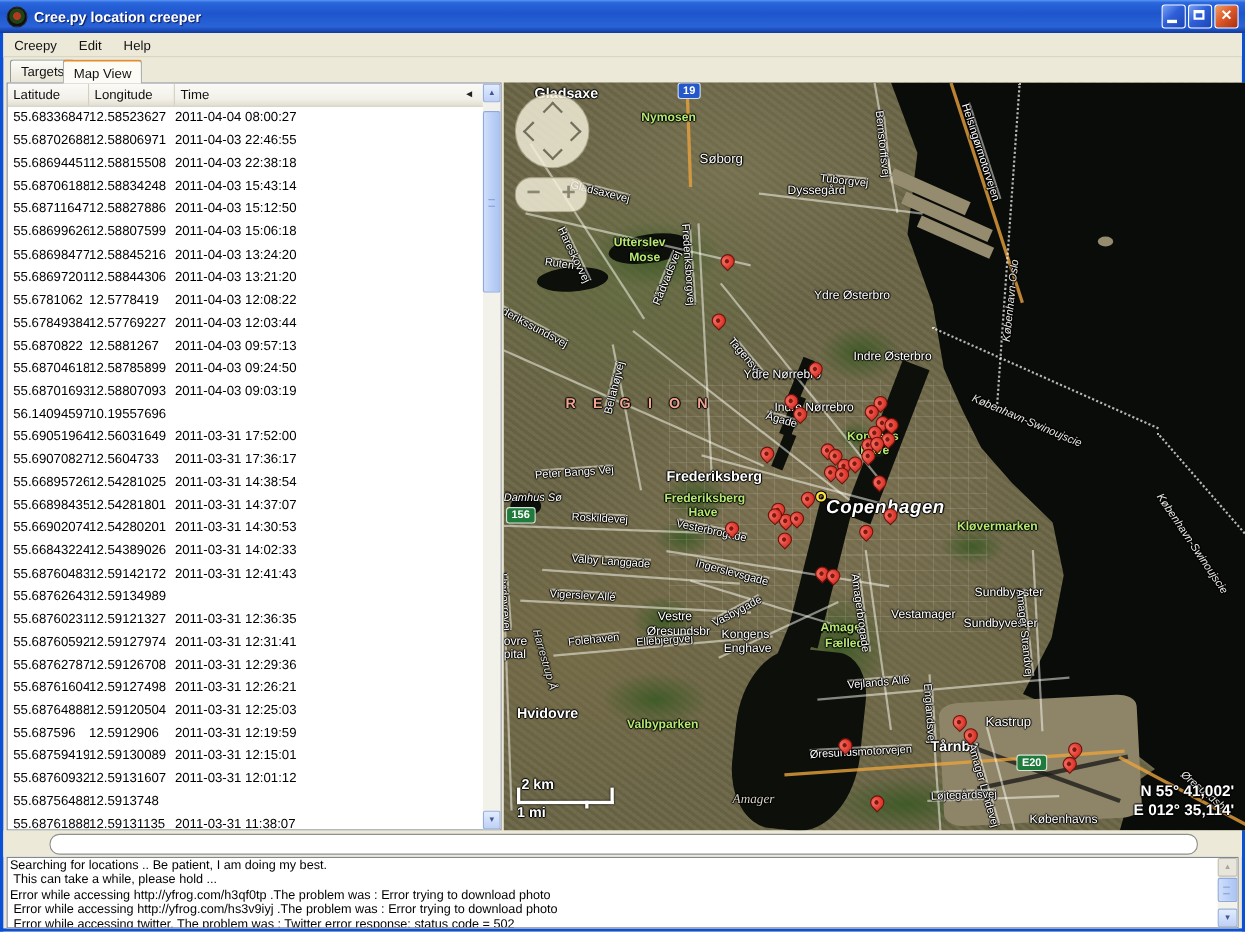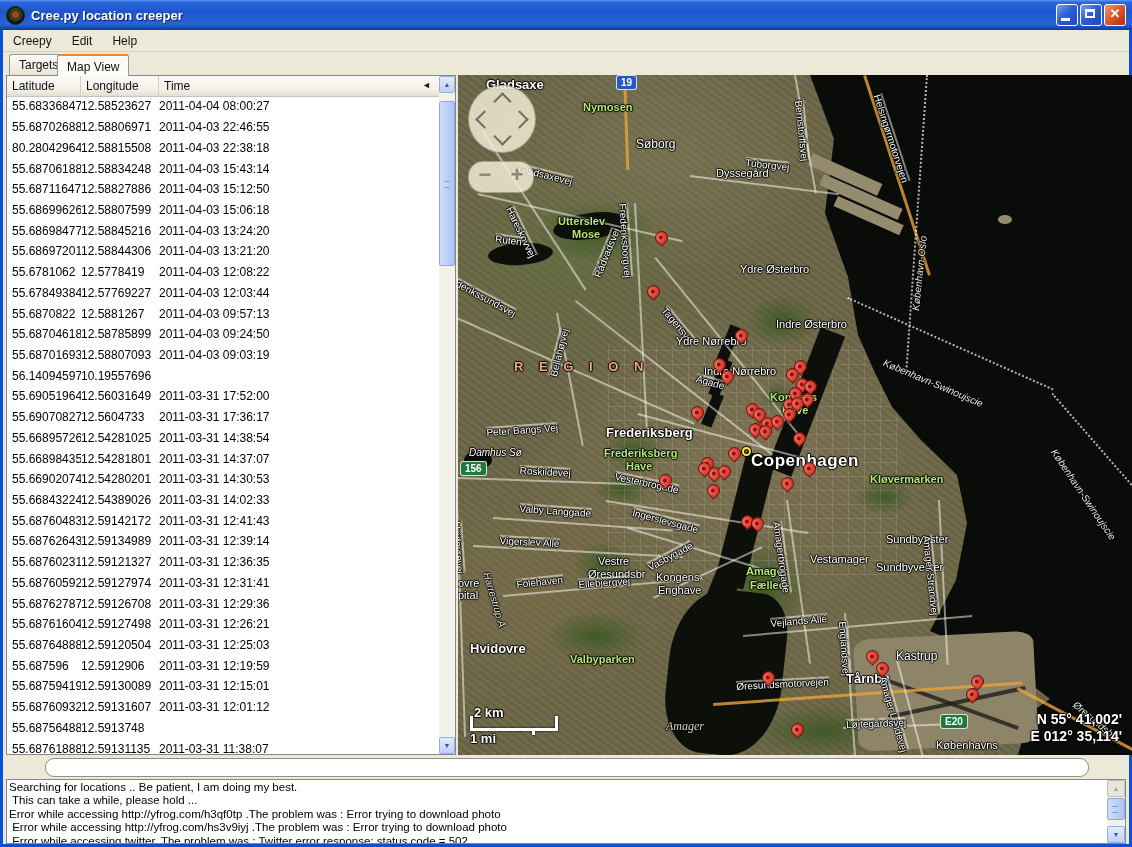--- a/index.html
+++ b/index.html
@@ -144,21 +144,21 @@
           <span class="tcell c0">55.68336847</span>
           <span class="tcell c1">12.58523627</span>
           <span class="tcell c2">2011-04-04 08:00:27</span>
         </div>
         <div class="trow">
           <span class="tcell c0">55.68702688</span>
           <span class="tcell c1">12.58806971</span>
           <span class="tcell c2">2011-04-03 22:46:55</span>
         </div>
         <div class="trow">
-          <span class="tcell c0">80.28042964</span>
+          <span class="tcell c0">55.68694451</span>
           <span class="tcell c1">12.58815508</span>
           <span class="tcell c2">2011-04-03 22:38:18</span>
         </div>
         <div class="trow">
           <span class="tcell c0">55.68706188</span>
           <span class="tcell c1">12.58834248</span>
           <span class="tcell c2">2011-04-03 15:43:14</span>
         </div>
         <div class="trow">
           <span class="tcell c0">55.68711647</span>
@@ -240,21 +240,20 @@
           <span class="tcell c2">2011-03-31 14:02:33</span>
         </div>
         <div class="trow">
           <span class="tcell c0">55.68760483</span>
           <span class="tcell c1">12.59142172</span>
           <span class="tcell c2">2011-03-31 12:41:43</span>
         </div>
         <div class="trow">
           <span class="tcell c0">55.68762643</span>
           <span class="tcell c1">12.59134989</span>
-          <span class="tcell c2">2011-03-31 12:39:14</span>
         </div>
         <div class="trow">
           <span class="tcell c0">55.68760231</span>
           <span class="tcell c1">12.59121327</span>
           <span class="tcell c2">2011-03-31 12:36:35</span>
         </div>
         <div class="trow">
           <span class="tcell c0">55.68760592</span>
           <span class="tcell c1">12.59127974</span>
           <span class="tcell c2">2011-03-31 12:31:41</span>
@@ -421,25 +420,25 @@
       <span class="mlabel town-sm" style="left: 218px; top: 260px;">Ydre Nørrebro</span>
       <span class="mlabel town-sm" style="left: 246px; top: 290px;">Indre Nørrebro</span>
       <span class="mlabel region" style="left: 16px; top: 284px; padding-left: 40px;">R E G I O N</span>
       <span class="mlabel road" style="left: 240px; top: 298px; transform: rotate(16deg);">Ågade</span>
       <span class="mlabel park" style="left: 312px; top: 316px;">Kongens</span>
       <span class="mlabel park" style="left: 324px; top: 329px;">Have</span>
       <span class="mlabel town-lg" style="left: 148px; top: 350px;">Frederiksberg</span>
       <span class="mlabel park" style="left: 146px; top: 372px;">Frederiksberg</span>
       <span class="mlabel park" style="left: 168px; top: 385px;">Have</span>
       <span class="mlabel road" style="left: 28px; top: 352px; transform: rotate(-4deg);">Peter Bangs Vej</span>
-      <span class="mlabel water-label" style="left: 11px; top: 372px;">Damhus Sø</span>
+      <span class="mlabel water-label" style="left: 0px; top: 372px;">Damhus Sø</span>
       <span class="mlabel road" style="left: 62px; top: 390px; transform: rotate(3deg);">Roskildevej</span>
       <span class="mlabel road" style="left: 158px; top: 396px; transform: rotate(12deg);">Vesterbrogade</span>
       <span class="mlabel road" style="left: 62px; top: 428px; transform: rotate(4deg);">Valby Langgade</span>
-      <span class="mlabel city" style="left: 293px; top: 376px;">Copenhagen</span>
+      <span class="mlabel city" style="left: 293px; top: 376px; font-style: italic;">Copenhagen</span>
       <span class="mlabel park" style="left: 412px; top: 398px;">Kløvermarken</span>
       <span class="mlabel road" style="left: 176px; top: 432px; transform: rotate(15deg);">Ingerslevsgade</span>
       <span class="mlabel road" style="left: 42px; top: 460px; transform: rotate(3deg);">Vigerslev Allé</span>
       <span class="mlabel town-sm" style="left: 140px; top: 480px;">Vestre</span>
       <span class="mlabel town-sm" style="left: 130px; top: 493px;">Øresundsbr</span>
       <span class="mlabel road" style="left: 188px; top: 488px; transform: rotate(-28deg);">Vasbygade</span>
       <span class="mlabel road" style="left: 4px; top: 446px; transform: rotate(86deg);">Hvidovrevej</span>
       <span class="mlabel route" style="left: 34px; top: 496px; transform: rotate(74deg);">Harrestrup Å</span>
       <span class="mlabel road" style="left: 58px; top: 504px; transform: rotate(-6deg);">Folehaven</span>
       <span class="mlabel road" style="left: 120px; top: 504px; transform: rotate(-4deg);">Ellebjergvej</span>
@@ -461,21 +460,21 @@
       <span class="mlabel road" style="left: 278px; top: 606px; transform: rotate(-3deg);">Øresundsmotorvejen</span>
       <span class="mlabel island" style="left: 208px; top: 644px;">Amager</span>
       <span class="mlabel town-lg" style="left: 388px; top: 596px;">Tårnby</span>
       <span class="mlabel town" style="left: 438px; top: 574px;">Kastrup</span>
       <span class="mlabel road" style="left: 430px; top: 600px; transform: rotate(74deg);">Amager Landevej</span>
       <span class="mlabel road" style="left: 388px; top: 644px; transform: rotate(-2deg);">Løjtegårdsvej</span>
       <span class="mlabel town-sm" style="left: 478px; top: 664px;">Københavns</span>
       <span class="mlabel route" style="left: 620px; top: 624px; transform: rotate(40deg);">Øresundsbr</span>
       <span class="badge blue" style="left: 158px; top: 0px;">19</span>
       <span class="badge green" style="left: 2px; top: 386px;">156</span>
-      <span class="badge green" style="left: 466px; top: 639px; margin-left: 16px;">E20</span>
+      <span class="badge green" style="left: 466px; top: 611px;">E20</span>
       <div class="pin" style="left: 197px; top: 156px;"></div>
       <div class="pin" style="left: 189px; top: 210px;"></div>
       <div class="pin" style="left: 277px; top: 254px;"></div>
       <div class="pin" style="left: 255px; top: 283px;"></div>
       <div class="pin" style="left: 263px; top: 295px;"></div>
       <div class="pin" style="left: 336px; top: 285px;"></div>
       <div class="pin" style="left: 328px; top: 293px;"></div>
       <div class="pin" style="left: 338px; top: 303px;"></div>
       <div class="pin" style="left: 346px; top: 305px;"></div>
       <div class="pin" style="left: 331px; top: 312px;"></div>

